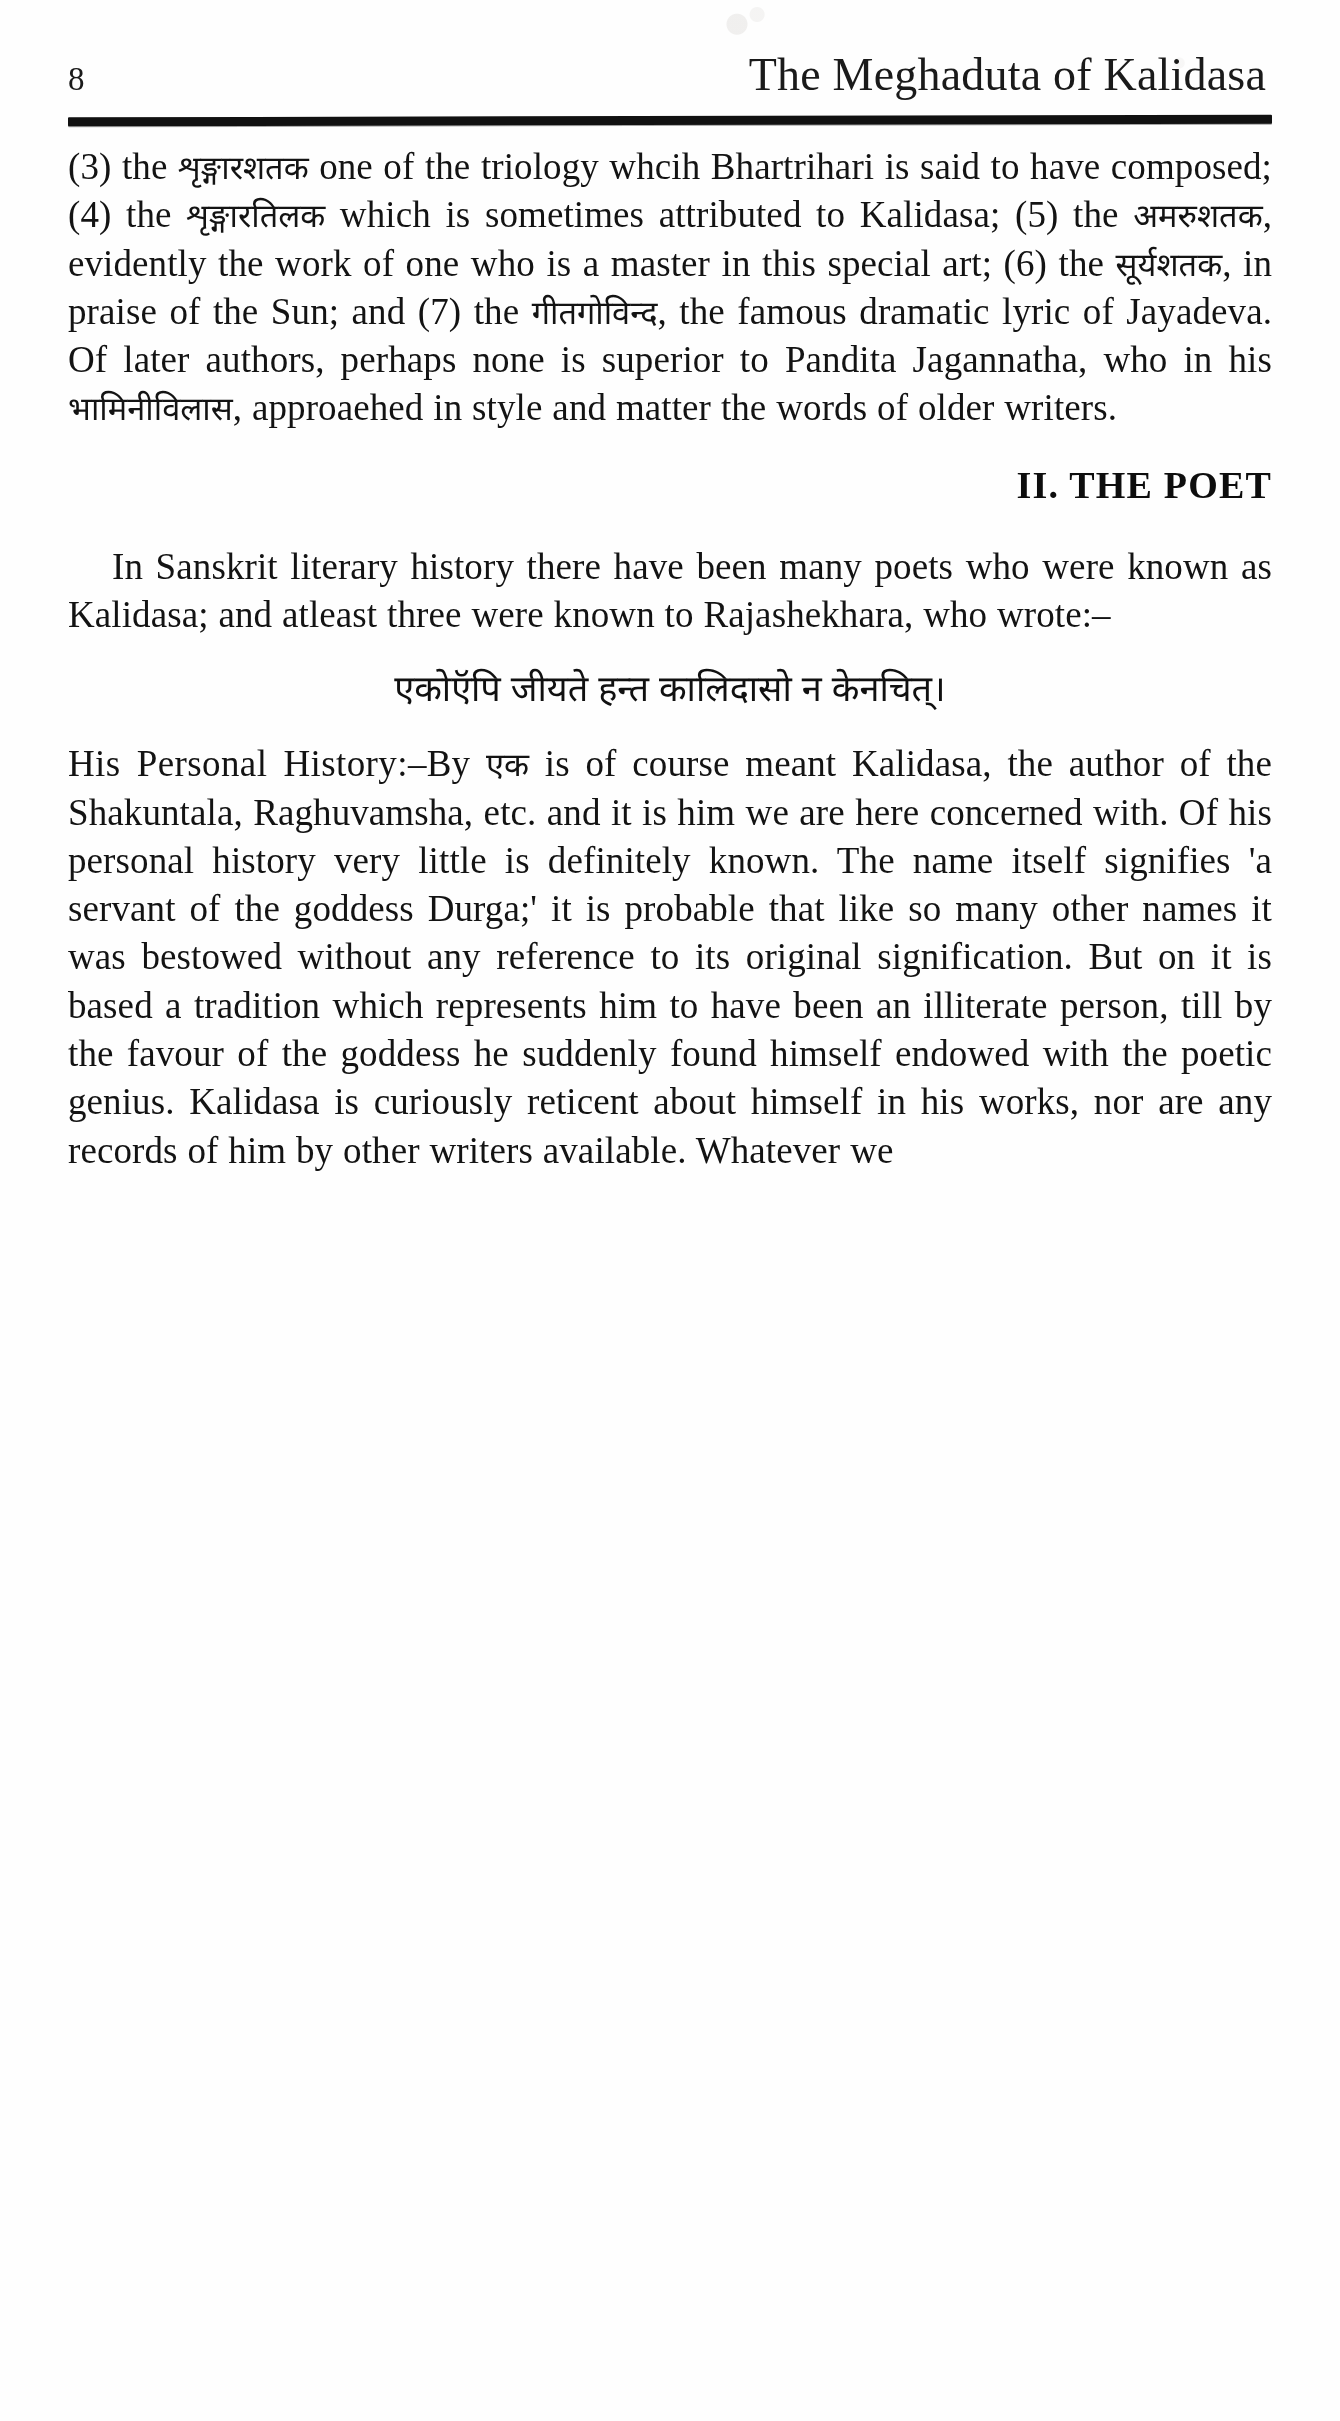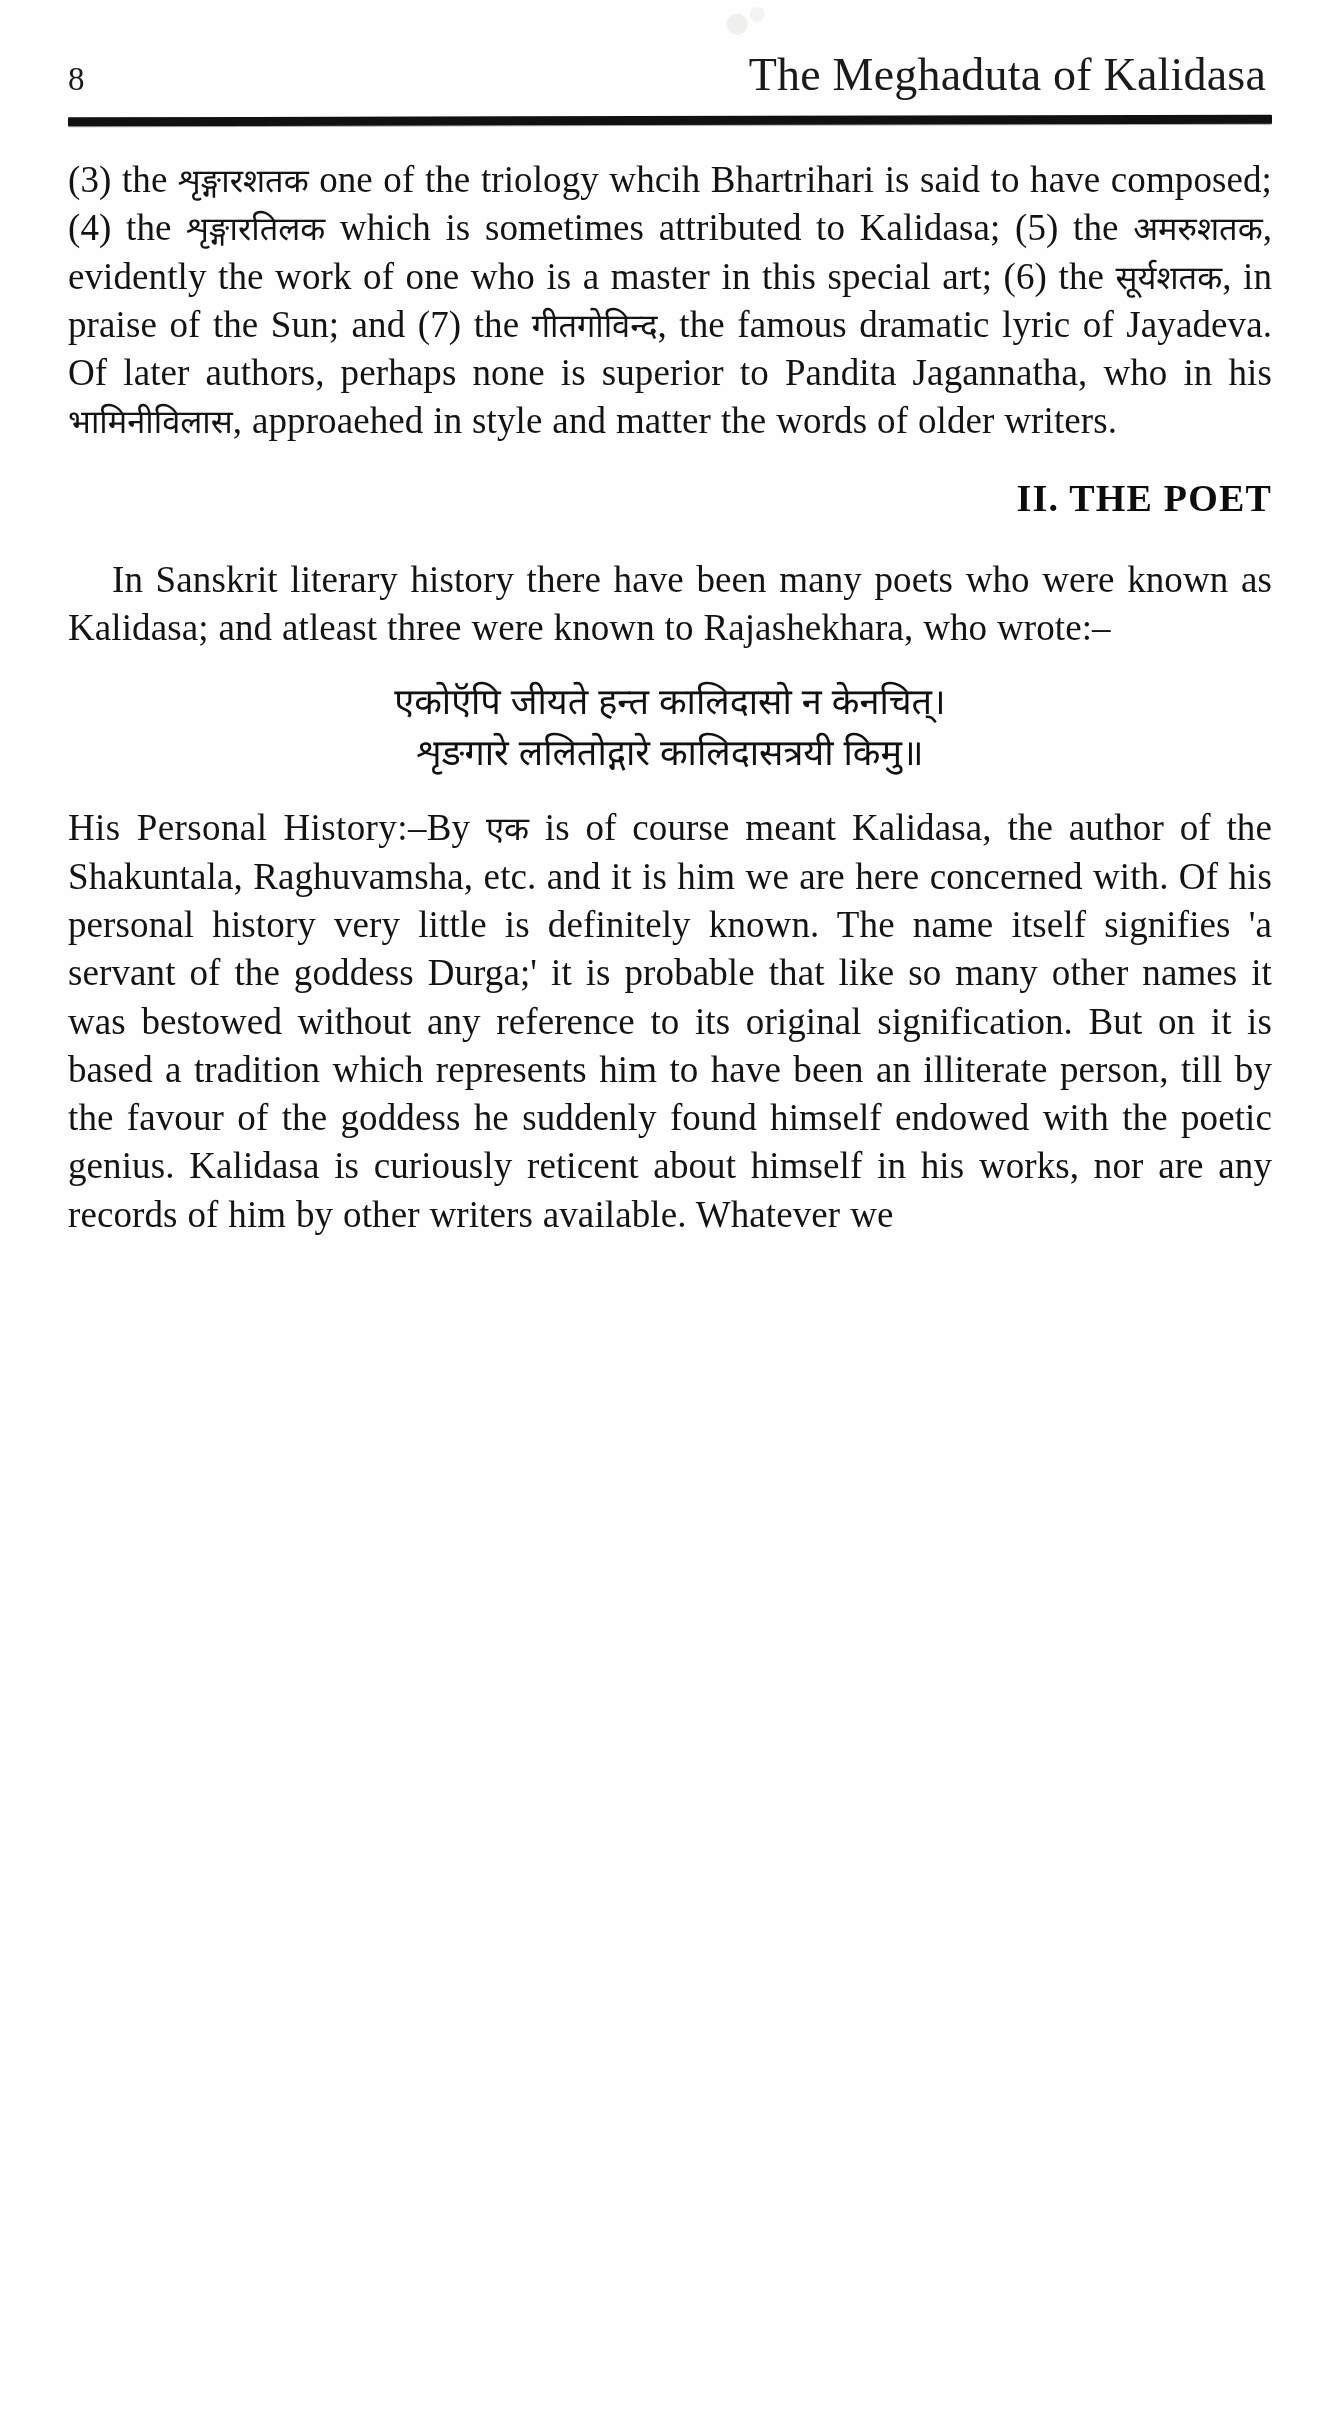--- a/index.html
+++ b/index.html
@@ -69,21 +69,21 @@
     text-align: justify;
     text-align-last: left;
     font-size: 37px;
     line-height: 1.305;
     margin: 0;
     color: #131313;
     letter-spacing: 0.1px;
     word-spacing: 0.5px;
   }
   .para.first {
-    margin-top: 31px;
+    margin-top: 18px;
   }
   .para.indent {
     text-indent: 44px;
   }
   .dev {
     font-family: "Liberation Sans", "DejaVu Sans", sans-serif;
     font-size: 0.88em;
     letter-spacing: 0;
   }
   .heading {
@@ -125,21 +125,20 @@
     <p class="para first">
       <span><span>(3) the </span><span class="dev">शृङ्गारशतक</span><span> one of the triology whcih Bhartrihari is said to have composed; (4) the </span><span class="dev">शृङ्गारतिलक</span><span> which is sometimes attributed to Kalidasa; (5) the </span><span class="dev">अमरुशतक</span><span>, evidently the work of one who is a master in this special art; (6) the </span><span class="dev">सूर्यशतक</span><span>, in praise of the Sun; and (7) the </span><span class="dev">गीतगोविन्द</span><span>, the famous dramatic lyric of Jayadeva. Of later authors, perhaps none is superior to Pandita Jagannatha, who in his </span><span class="dev">भामिनीविलास</span><span>, approaehed in style and matter the words of older writers.</span></span>
     </p>
 
     <h2 class="heading">II. THE POET</h2>
 
     <p class="para indent">In Sanskrit literary history there have been many poets who were known as Kalidasa; and atleast three were known to Rajashekhara, who wrote:–</p>
 
     <div class="verse">
       <span class="vline">एकोऍपि जीयते हन्त कालिदासो न केनचित्।</span>
-      <span class="vline">शृङगारे ललितोद्गारे कालिदासत्रयी किमु॥</span>
     </div>
 
     <p class="para tight">
       <span class="runin">His Personal History:–</span><span><span>By </span><span class="dev">एक</span><span>  is of course meant Kalidasa, the author of the Shakuntala, Raghuvamsha, etc. and it is him we are here concerned with. Of his personal history very little is definitely known. The name itself signifies 'a servant of the goddess Durga;' it is probable that like so many other names it was bestowed without any reference to its original signification. But on it is based a tradition which represents him to have been an illiterate person, till by the favour of the goddess he suddenly found himself endowed with the poetic genius. Kalidasa is curiously reticent about himself in his works, nor are any records of him by other writers available. Whatever we</span></span>
     </p>
 
   </div>
 </div>
 
 </body></html>

